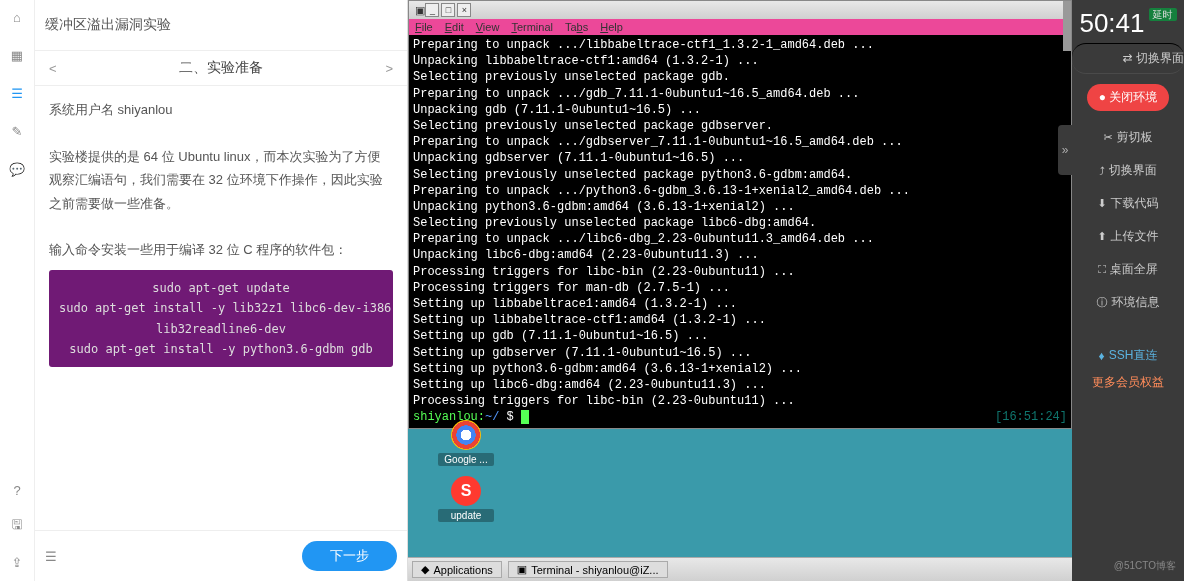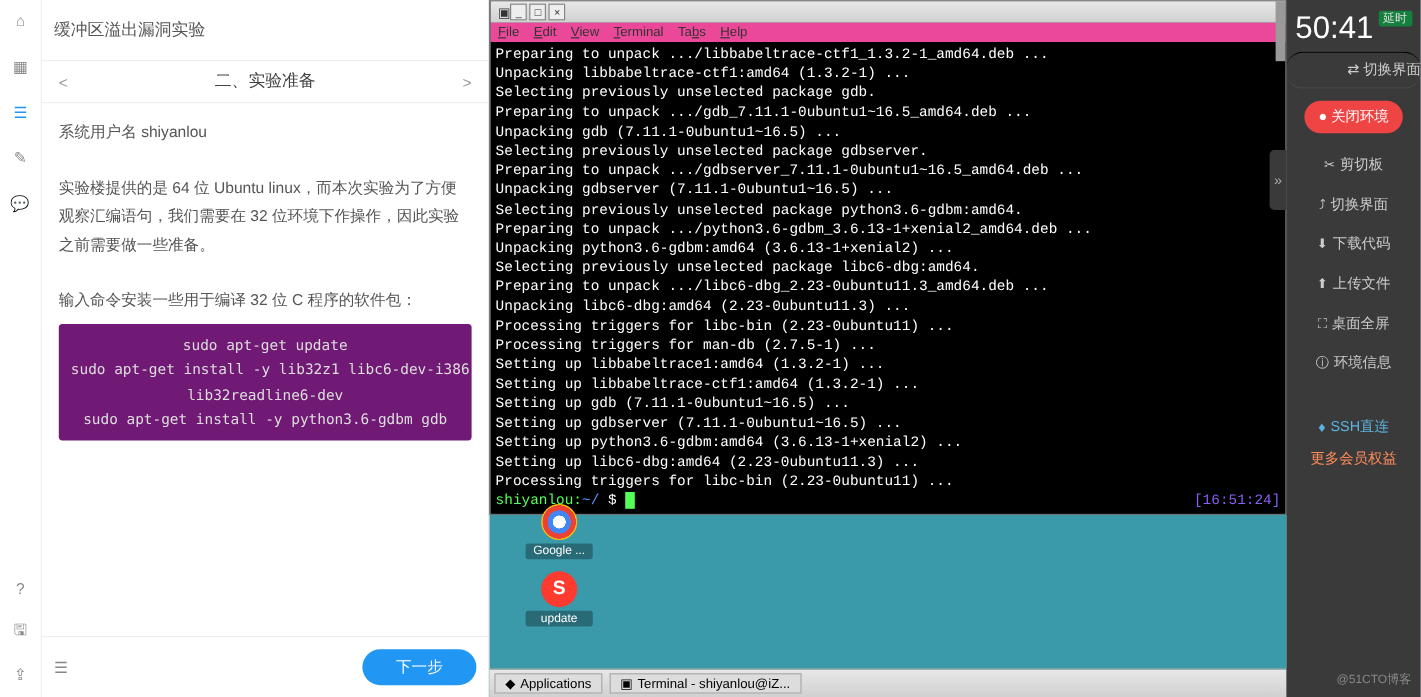--- a/index.html
+++ b/index.html
@@ -26,21 +26,21 @@
 .term-titlebar .title { flex:1; text-align:center; }
 .term-titlebar .win-btns { display:flex; gap:2px; }
 .term-titlebar .wbtn { width:14px; height:14px; border:1px solid #888; background:#eee; font-size:9px; line-height:12px; text-align:center; cursor:pointer; }
 .term-menubar { background:#ec4899; padding:2px 6px; font-size:11px; color:#333; display:flex; gap:12px; }
 .term-menubar span { cursor:pointer; }
 .term-menubar u { text-decoration:underline; }
 .term-body { background:#000; color:#fff; font-family: Consolas, "Courier New", monospace; font-size:12px; padding:2px 4px; line-height:1.35; white-space:pre; overflow:hidden; }
 .term-body .green { color:#55ff55; }
 .term-body .blue { color:#5599ff; }
 .term-body .cursor { background:#55ff55; display:inline-block; width:8px; height:14px; vertical-align:middle; }
-.term-time { float:right; color:#8b5cf6; }
+.term-time { float:right; color:#0f766e; }
 .scroll-handle { position:absolute; right:0; top:0; width:8px; height:50px; background:#999; }
 
 .desktop-icons { position:absolute; top:420px; left:30px; display:flex; flex-direction:column; gap:10px; }
 .d-icon { width:56px; text-align:center; cursor:pointer; }
 .d-icon .circ { width:30px; height:30px; border-radius:50%; margin:0 auto 3px; display:flex; align-items:center; justify-content:center; font-size:16px; font-weight:bold; color:#fff; }
 .d-icon .lbl { font-size:10px; color:#fff; background:rgba(0,0,0,0.3); padding:1px 3px; border-radius:2px; }
 .chrome { background:radial-gradient(circle,#fff 25%,#4285F4 26% 45%,#EA4335 46% 65%,#FBBC05 66% 85%,#34A853 86%); }
 .sogou { background:#ff3a2f; }
 
 .taskbar { position:absolute; bottom:0; left:0; right:0; height:24px; background:linear-gradient(#e8e8e8,#d0d0d0); border-top:1px solid #aaa; display:flex; align-items:center; padding:0 4px; gap:6px; font-size:11px; }

